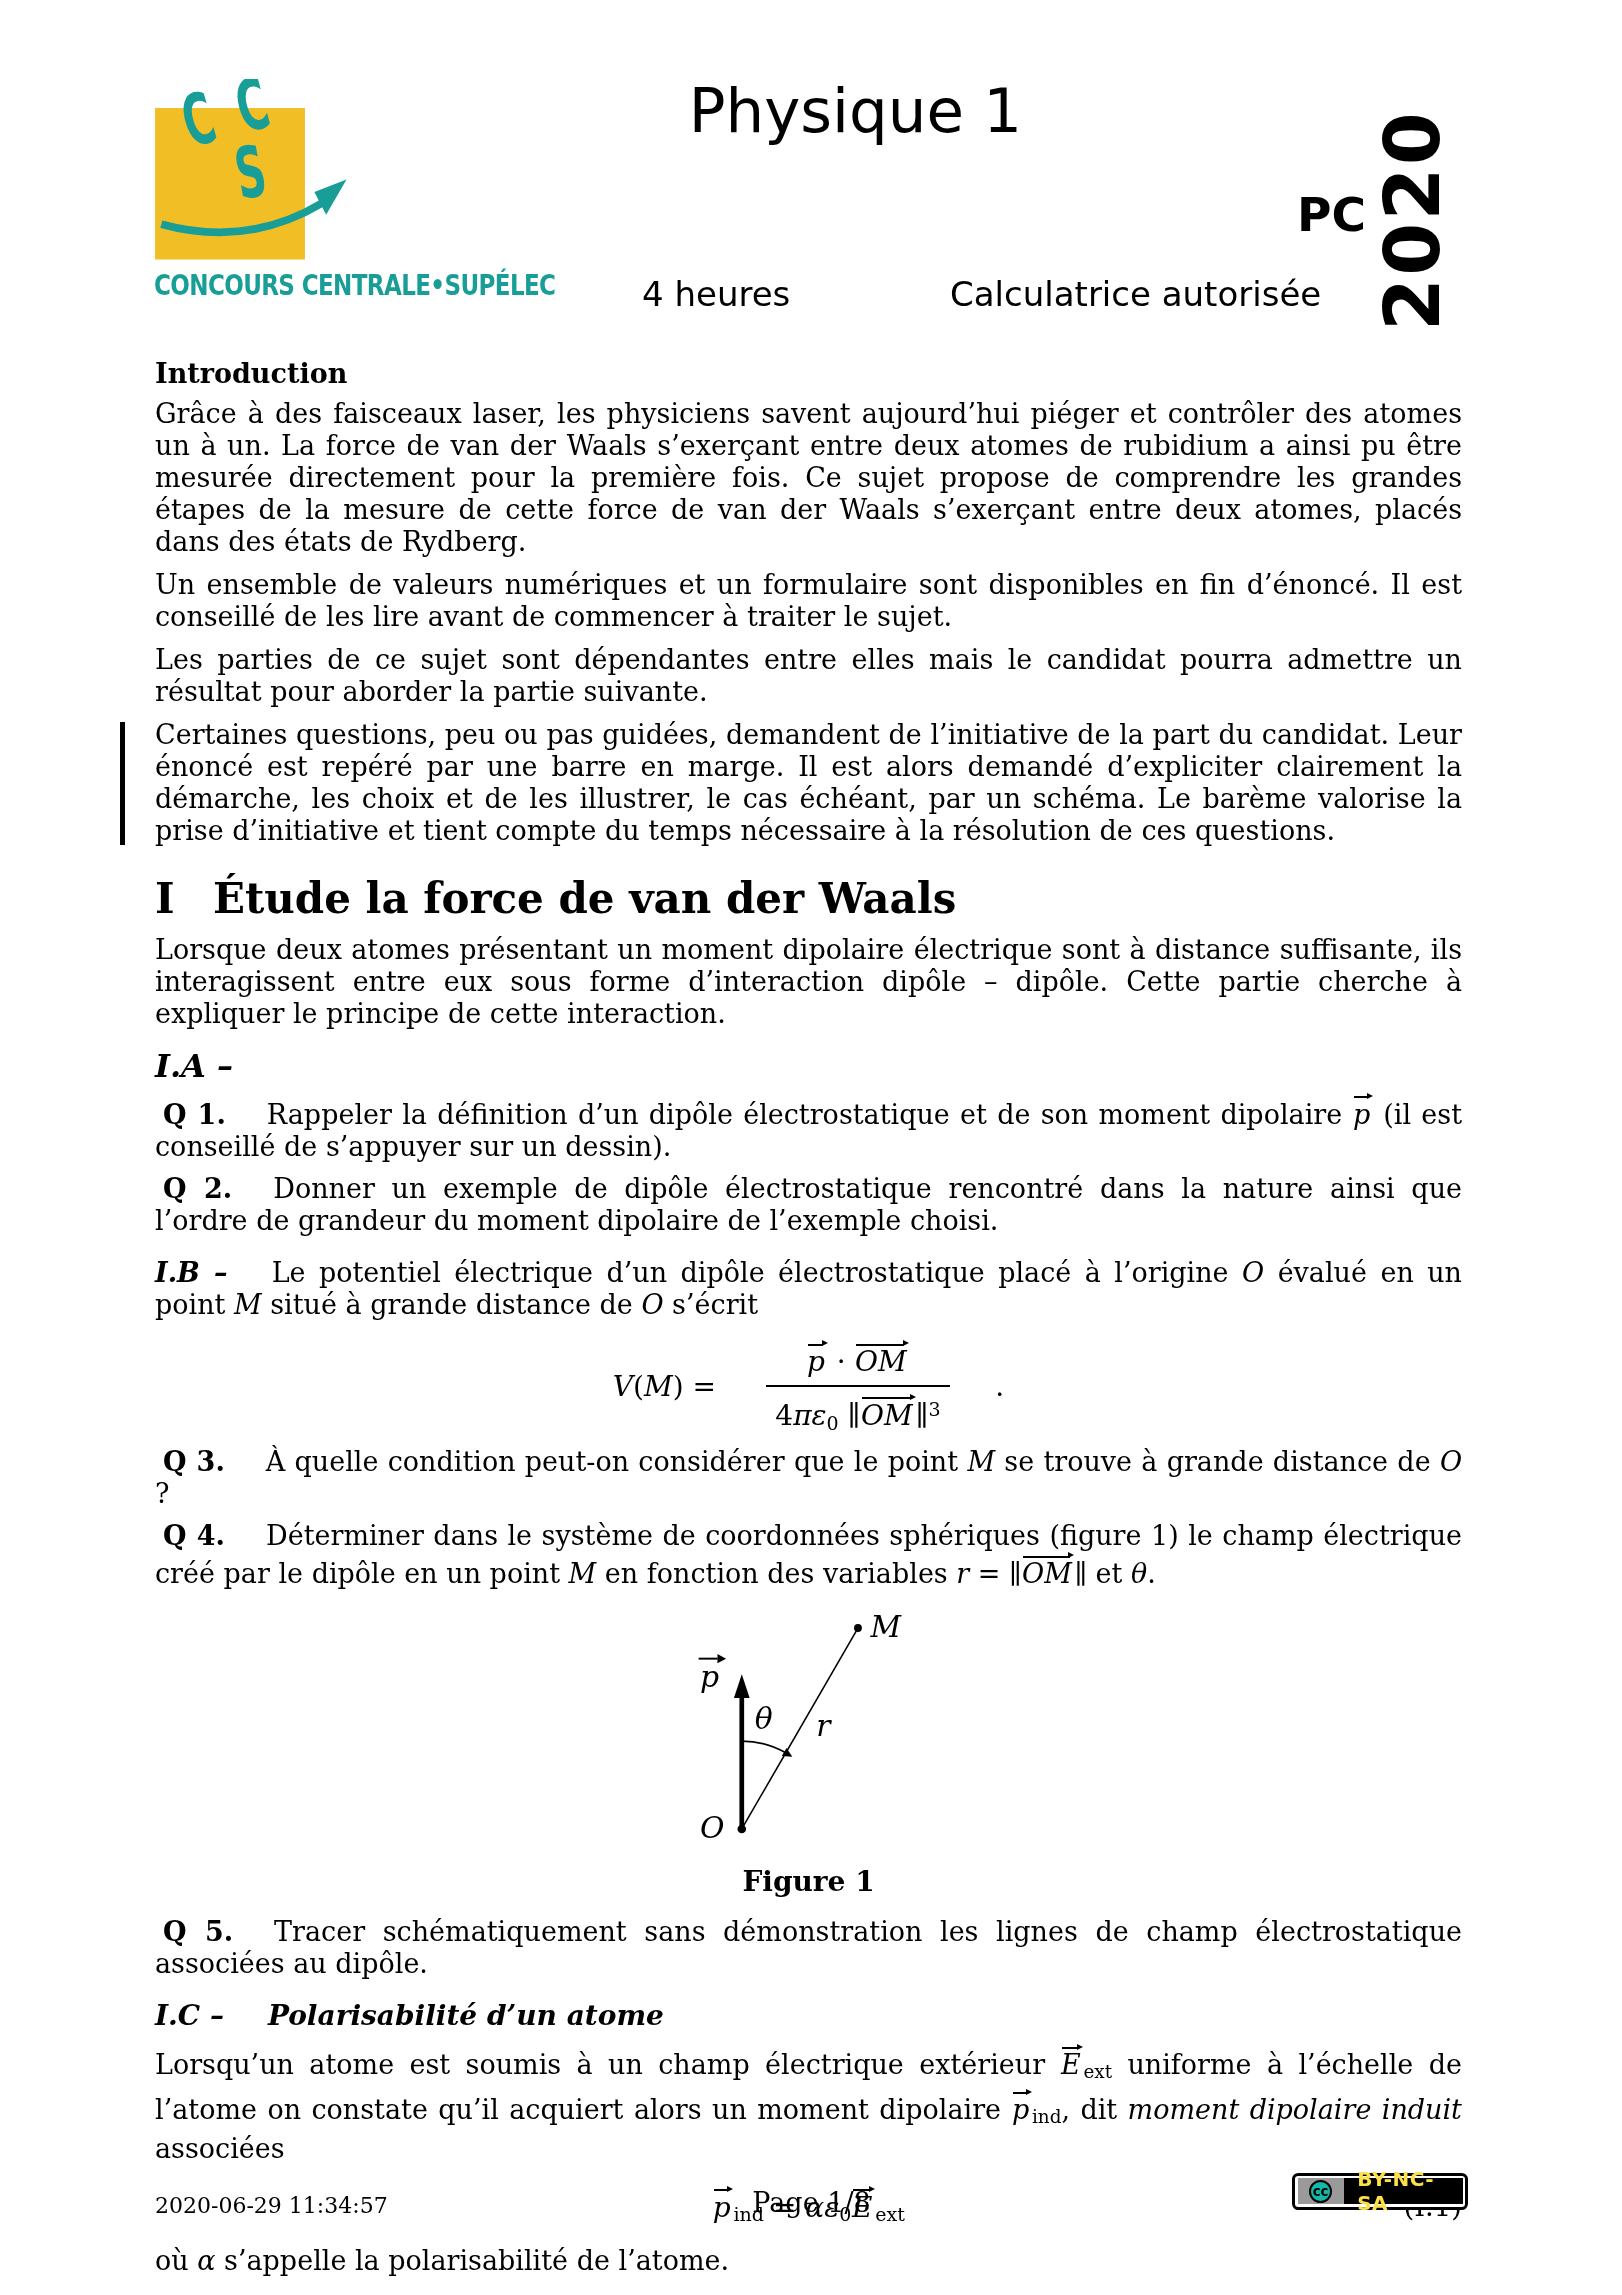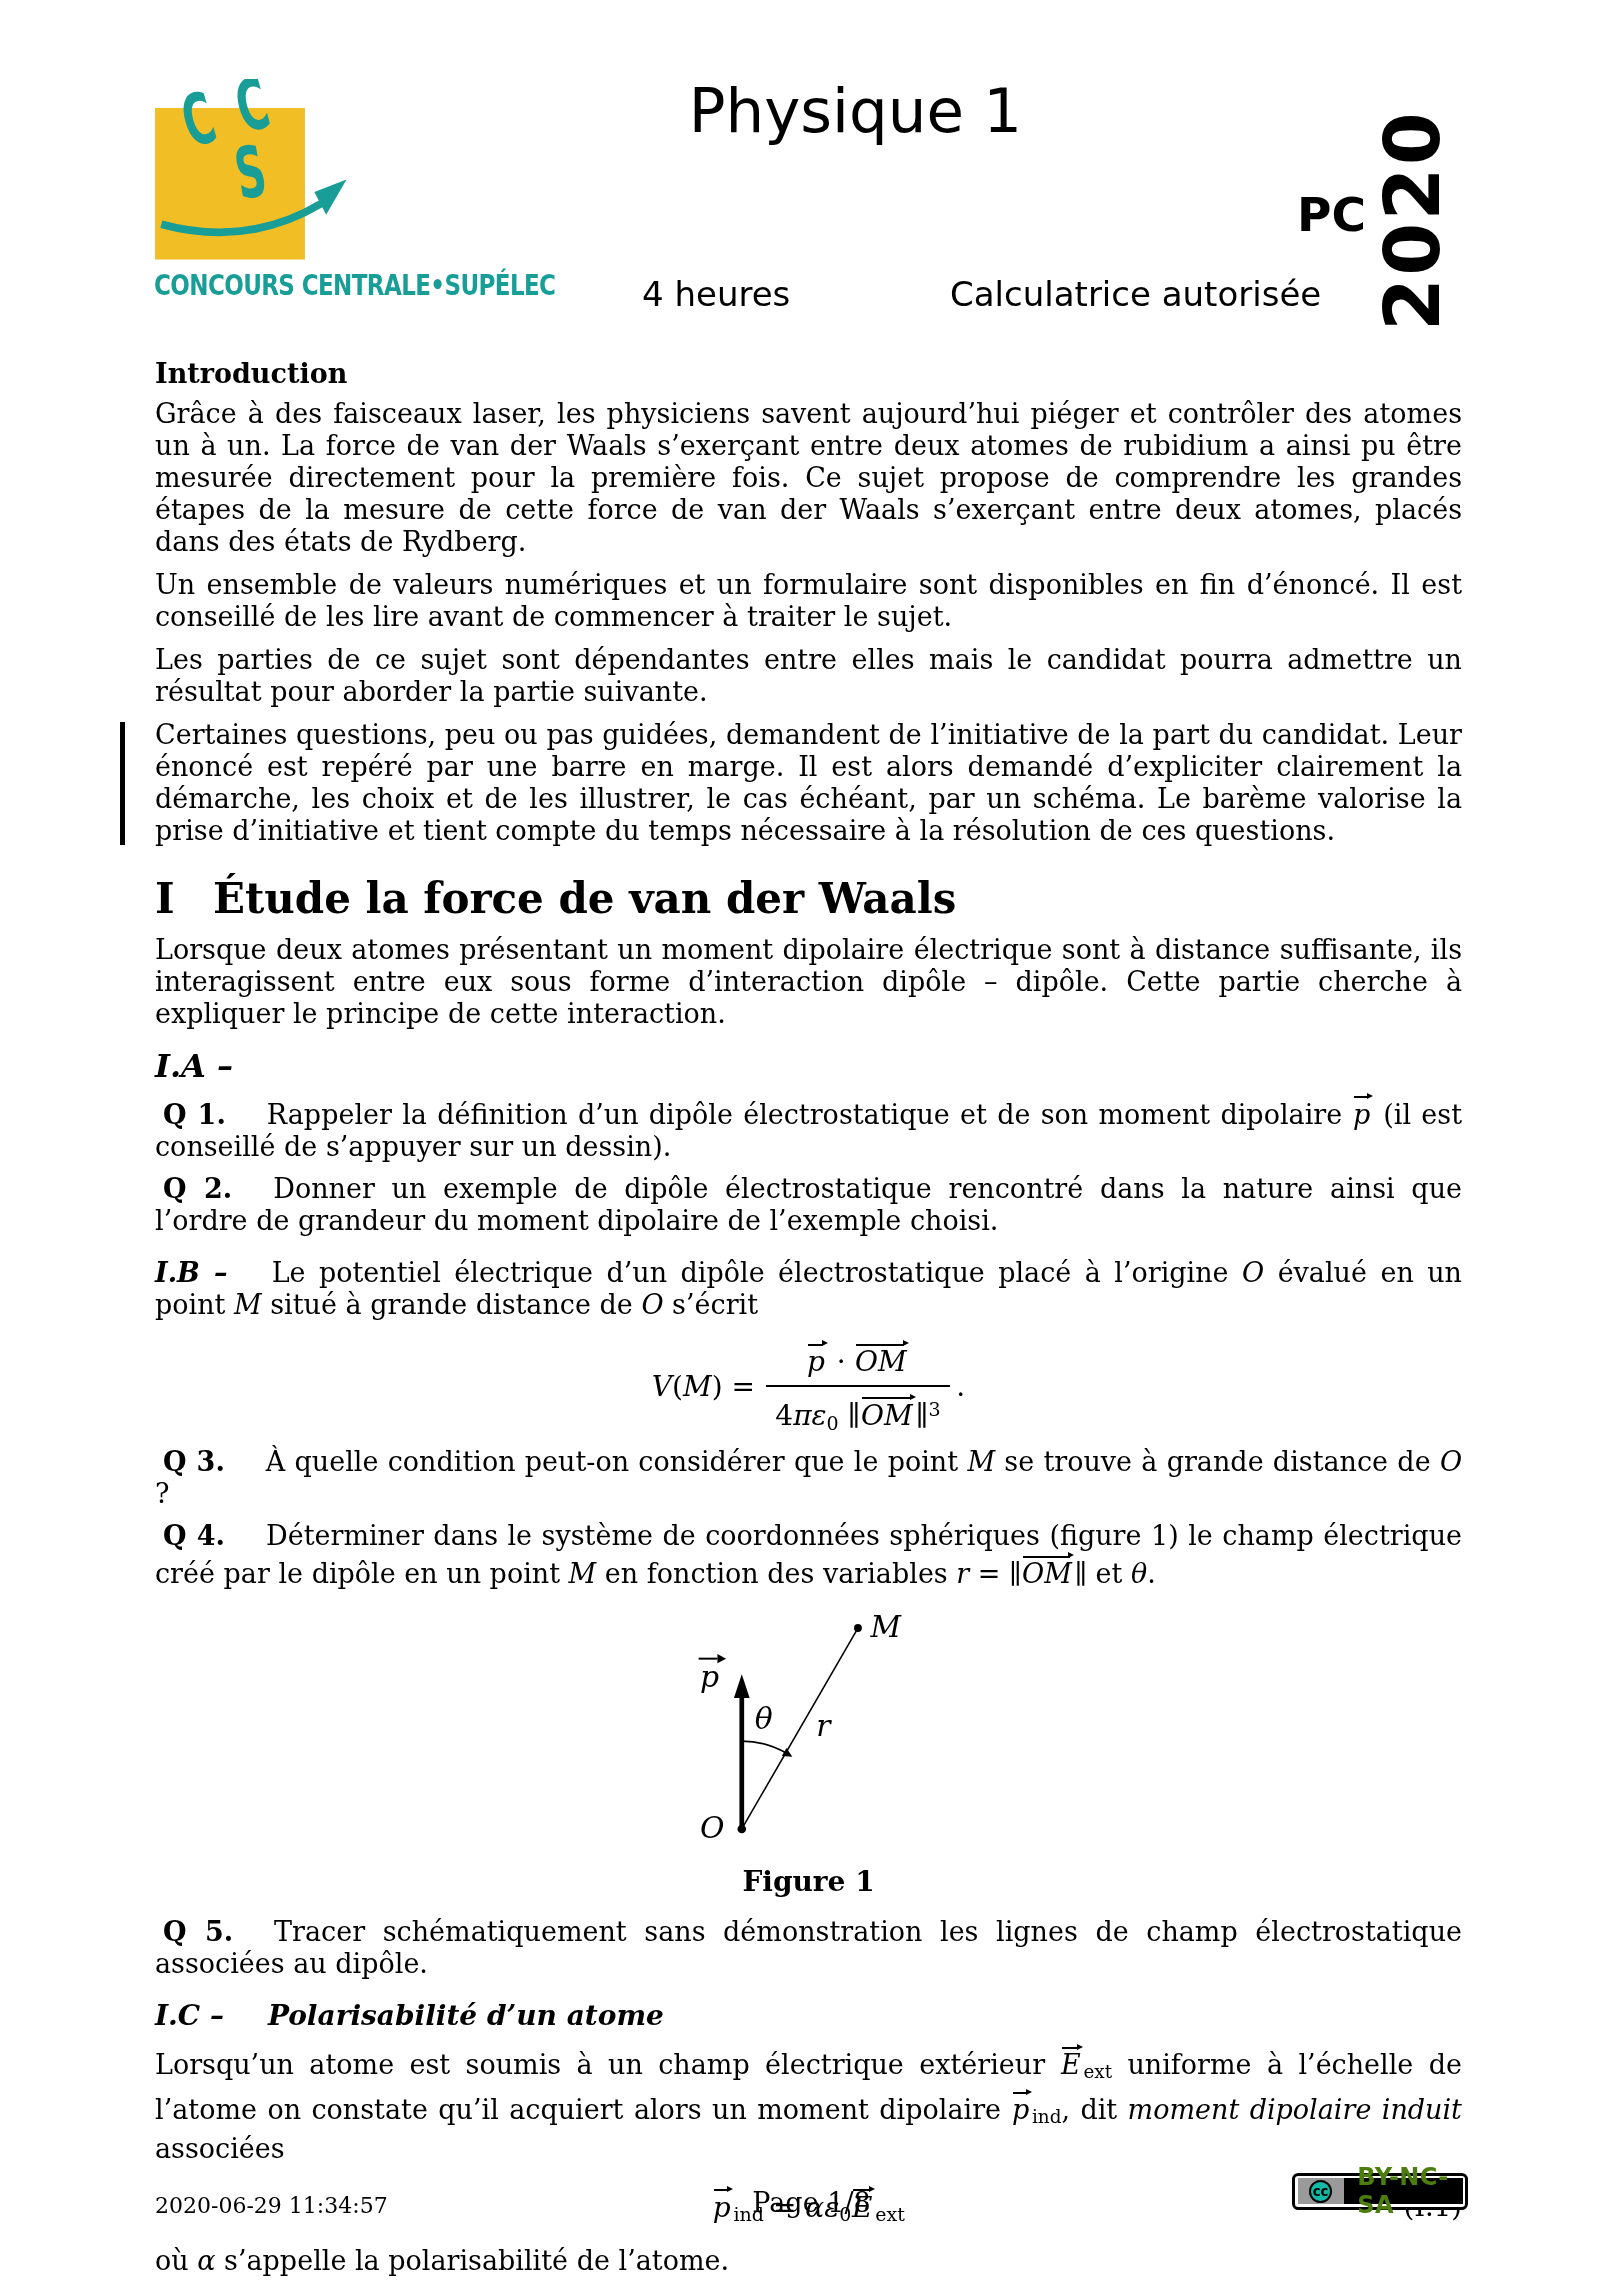--- a/index.html
+++ b/index.html
@@ -74,21 +74,21 @@
   .section-heading .sec-num{margin-right:23.6px;}
   .sub-label{margin-top:20.4px !important; font-size:32px;}
   .slabel{font-weight:bold; font-style:italic; margin-right:44px;}
   .qlabel{font-weight:bold; margin-right:41px;margin-left:8px;}
   .q{margin-top:10.2px !important;}
   .ib-par{margin-top:20.4px !important;}
   
   .display-eq{
     margin-top:17.3px; text-align:center; font-size:28px; line-height:1.2;
   }
-  .eq-row{display:inline-flex; align-items:center;}
+  .eq-row{display:inline-flex; align-items:center;gap:39px;}
   .eq-lhs{margin-right:11px;}
   .frac{display:inline-block; text-align:center; vertical-align:middle;}
   .frac .num{display:block; padding:1.6px 9.4px 6.3px;}
   .frac .den{display:block; border-top:2.4px solid #000; padding:6.3px 9.4px 1.6px;}
   .eq-after{margin-left:6.3px;}
   .eq-rel{position:relative; margin-top:20.4px;}
   .eq-tag{
     position:absolute; right:0; top:50%; transform:translateY(-50%);
     font-size:27.5px; font-style:normal;
   }
@@ -115,21 +115,21 @@
   .badge-cc{
     width:46px; background:#9A9A9A; display:flex; align-items:center; justify-content:center;
   }
   .cc-circle{
     width:23px; height:23px; border-radius:50%; background:#14b8a6; border:2px solid #000;
     color:#000; font-family:"DejaVu Sans", sans-serif; font-weight:bold; font-size:13.3px;
     display:flex; align-items:center; justify-content:center; box-sizing:border-box;
   }
   .badge-label{
     flex:1; display:flex; align-items:center; justify-content:center;
-    color:#4d7c0f; font-family:"DejaVu Sans", sans-serif; font-weight:bold; font-size:24px;
+    color:#fde047; font-family:"DejaVu Sans", sans-serif; font-weight:bold; font-size:20px;
     letter-spacing:0.4px; padding:0 4.7px;margin-left:9px;
   }
 </style>
 </head>
 <body>
 
 <div class="page">
 
   <svg class="logo-svg" width="259" height="259" viewBox="0 0 330 330">
     <rect x="37" y="37" width="191" height="193" fill="#F1BE25"></rect>

